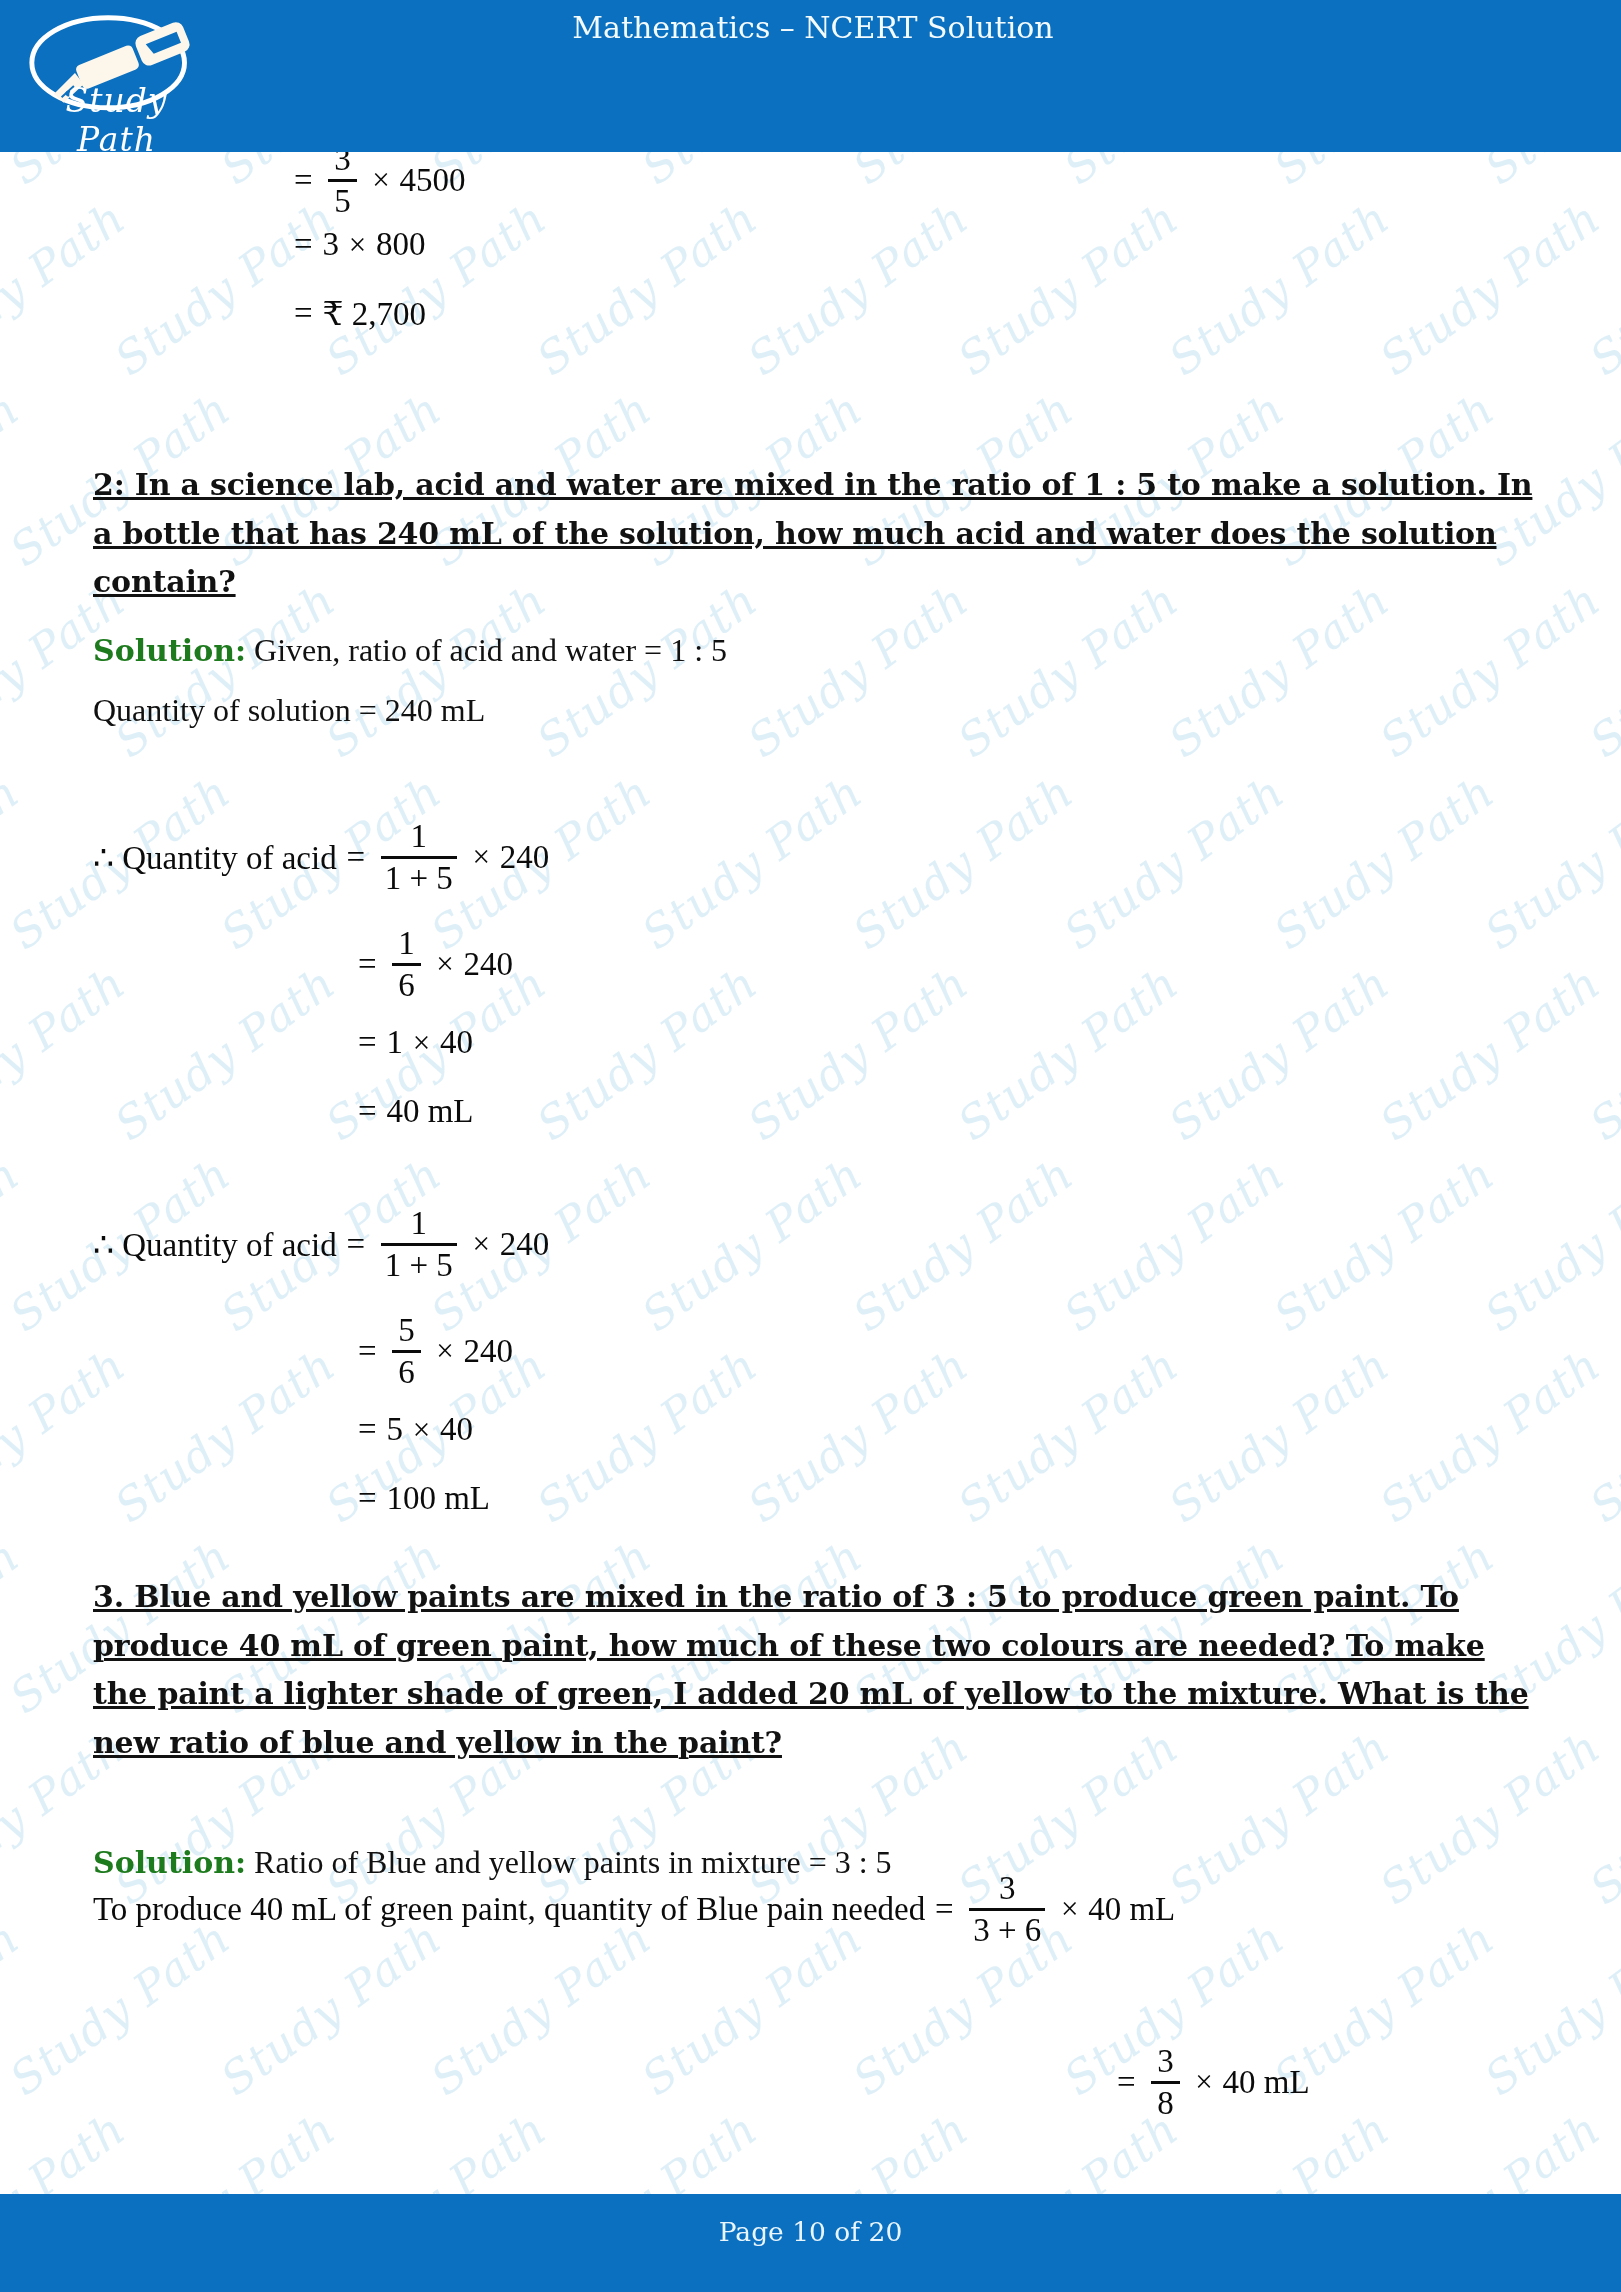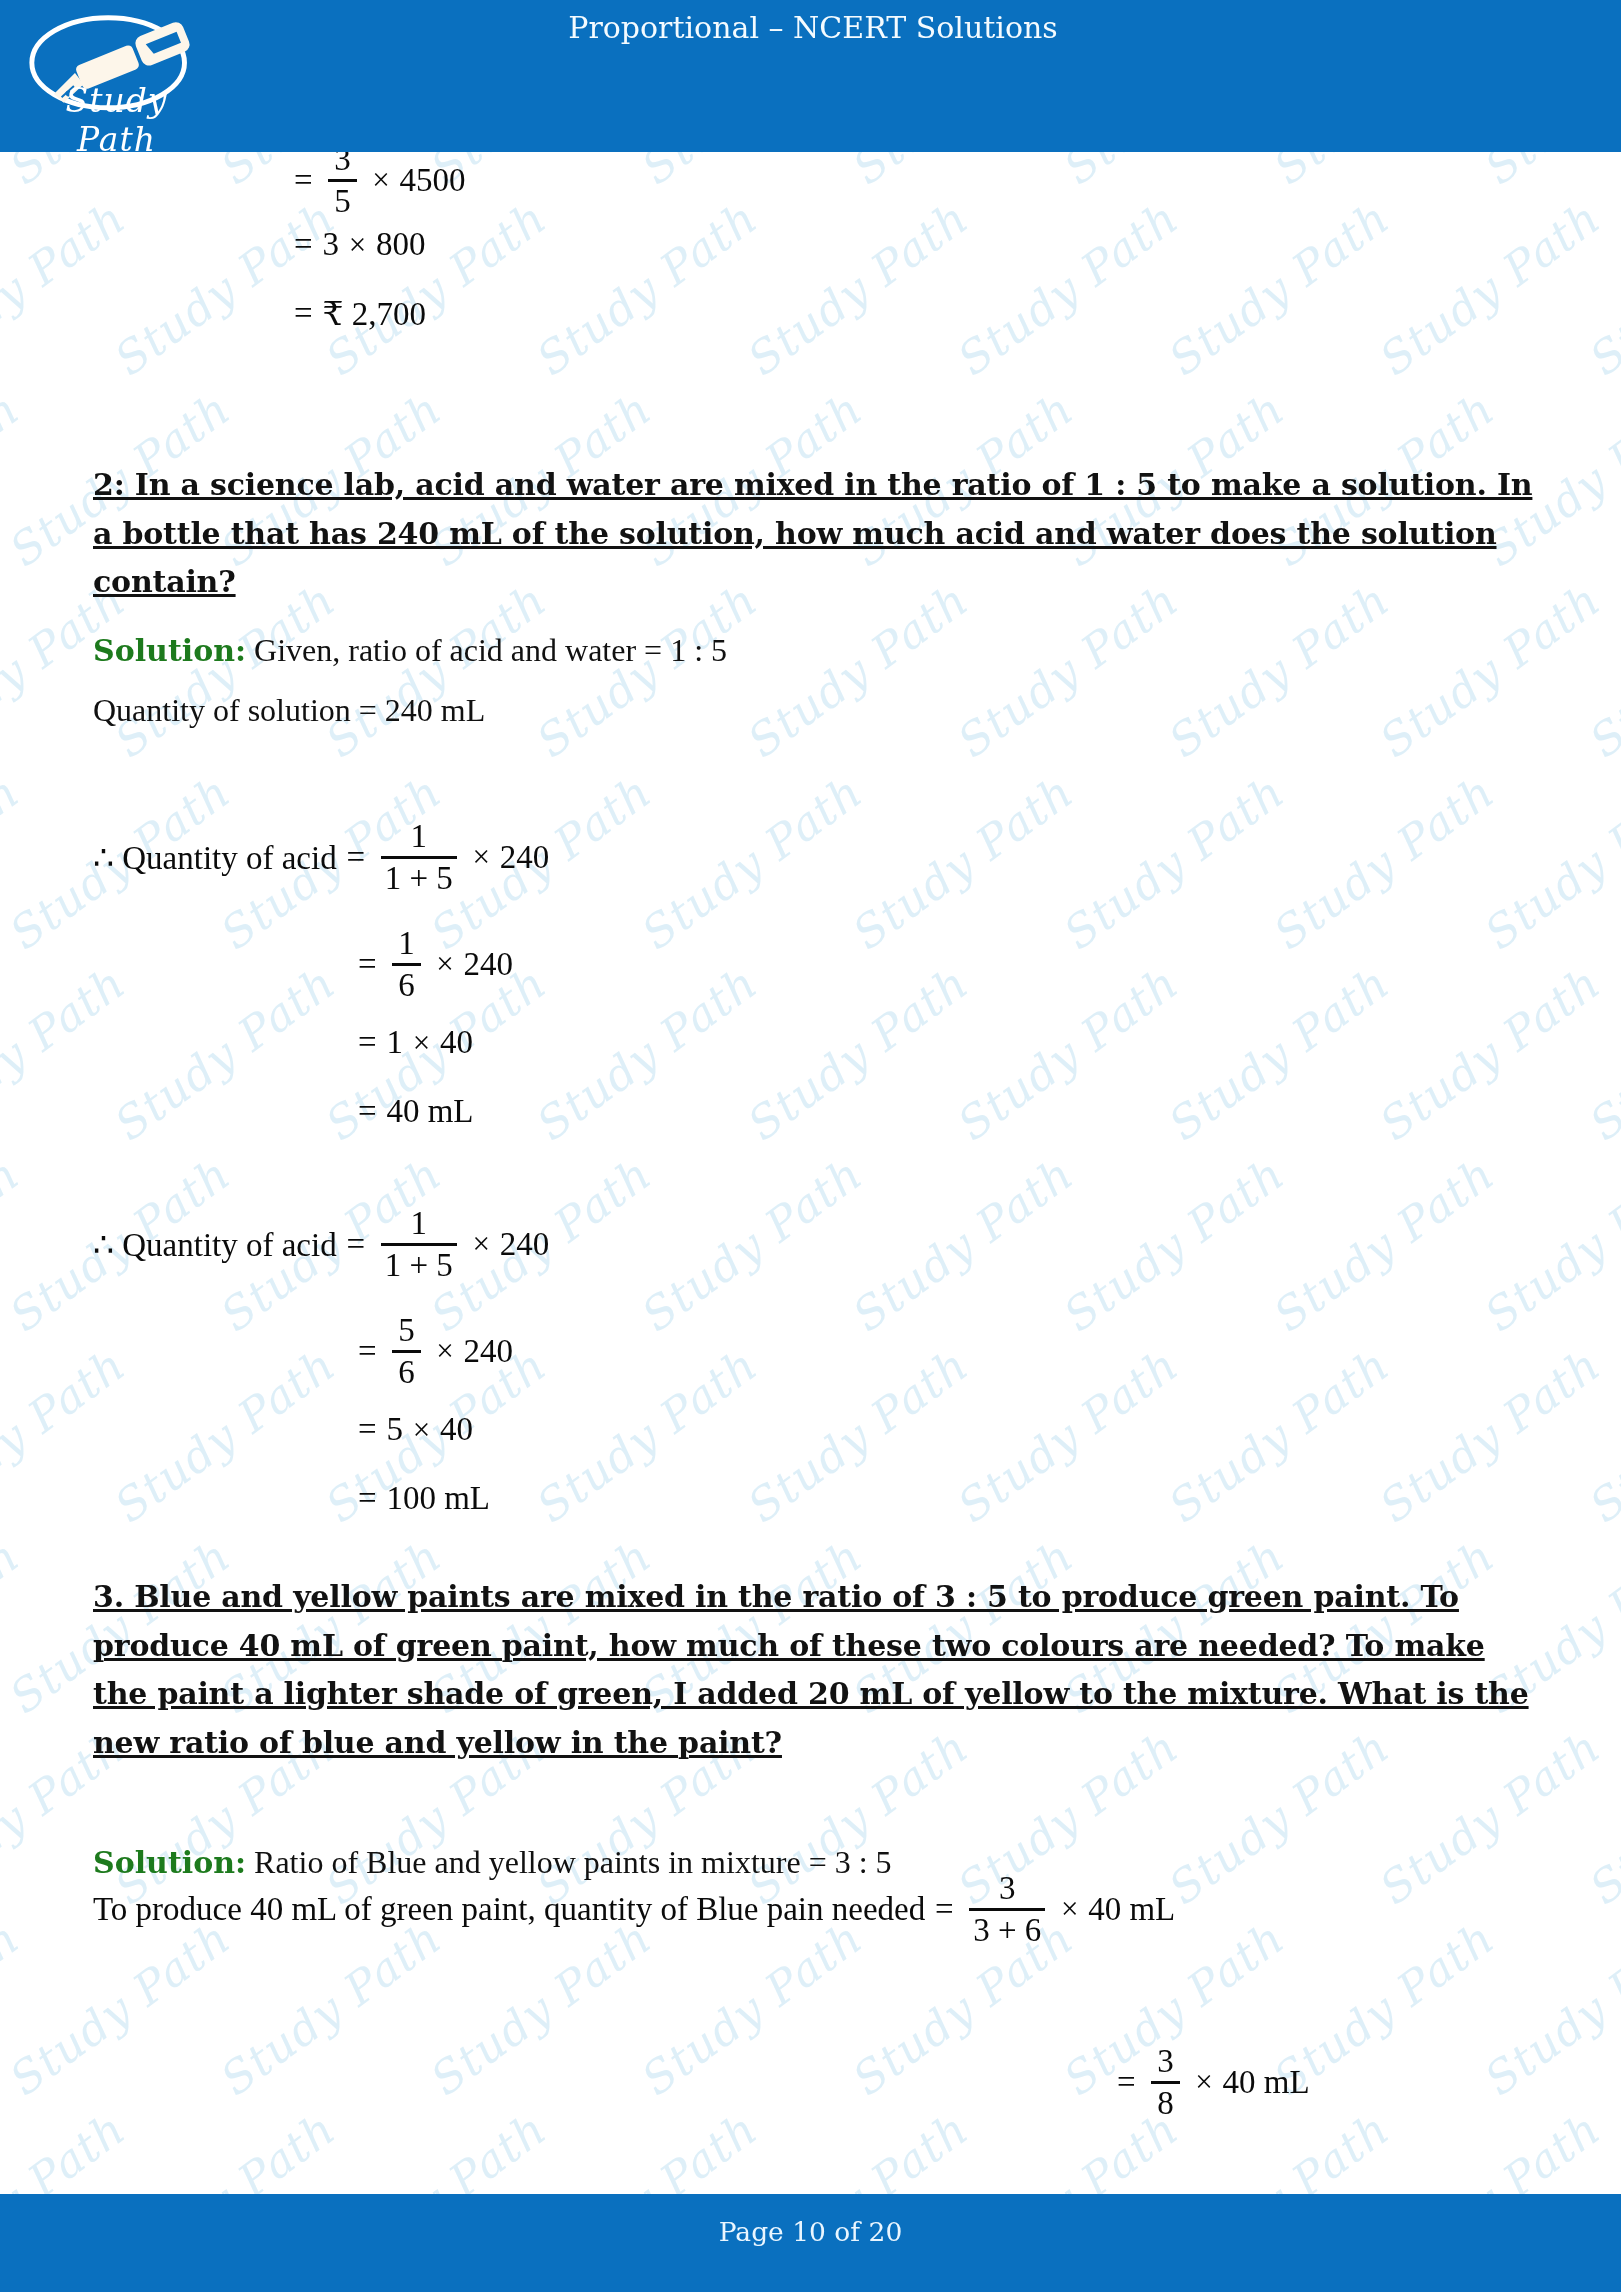--- a/index.html
+++ b/index.html
@@ -304,21 +304,21 @@
           <circle cx="44" cy="67" r="3" fill="#0a70bf"></circle>
           <rect x="60" y="44" width="62" height="26" rx="5" fill="#fdf6ea"></rect>
           <rect x="126" y="40" width="52" height="32" rx="8" fill="#fdf6ea"></rect>
           <path d="M136 50 L170 50 L170 62 L140 62 Z" fill="#0a70bf"></path>
         </g>
       </svg>
       <div class="logo-text">Study Path</div>
     </div>
 
     <div class="header-titles">
-      <div class="header-line-2">Proportional – NCERT Solutions</div>
+      <div class="header-line-2">Mathematics – NCERT Solution</div>
     </div>
   </div>
 
   <div class="content">
 
     <div class="mathrow" style="left:294px; top:-9.8px;">
       <span class="eq">=</span>
       <span class="frac">
         <span class="num">3</span>
         <span class="bar"></span>

